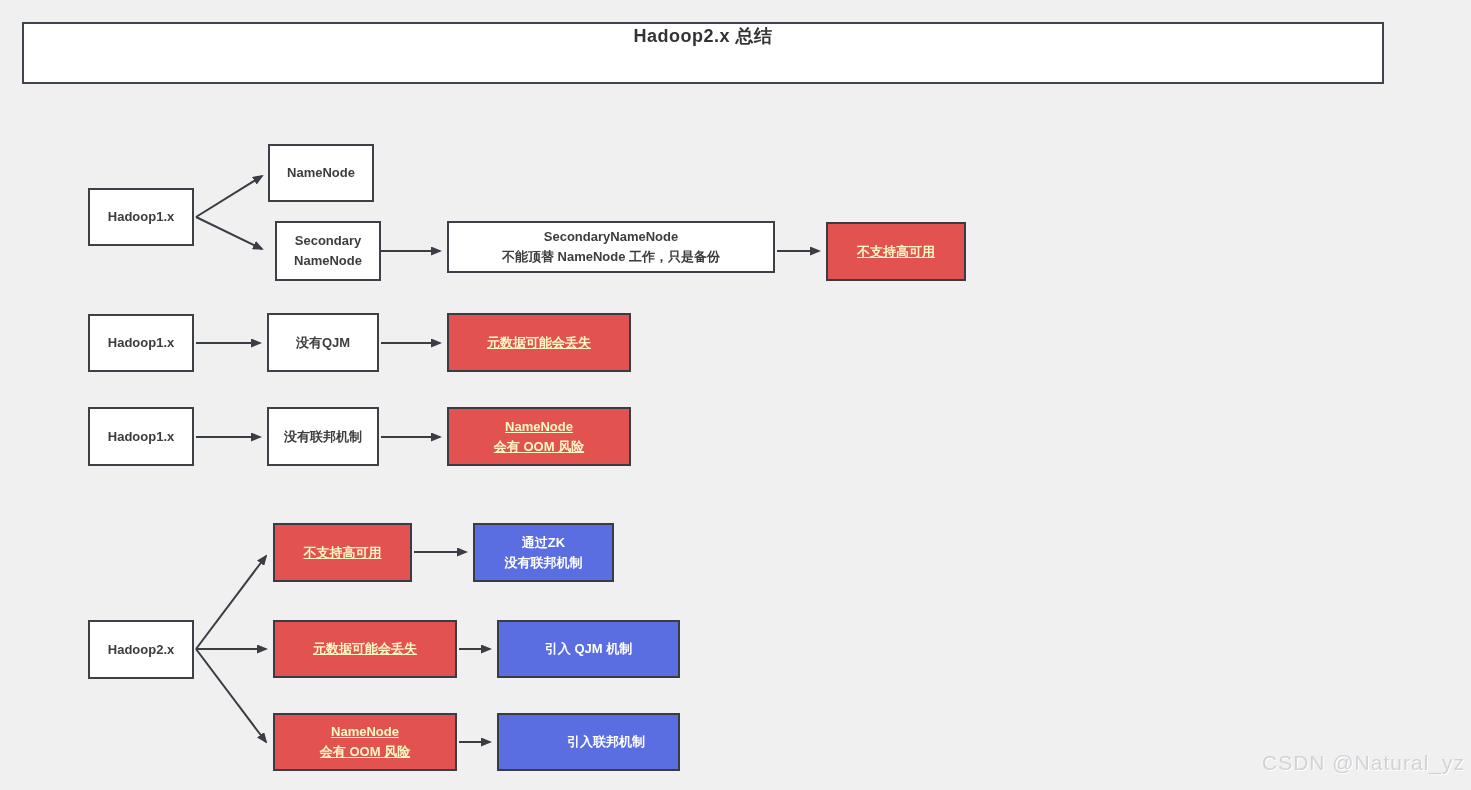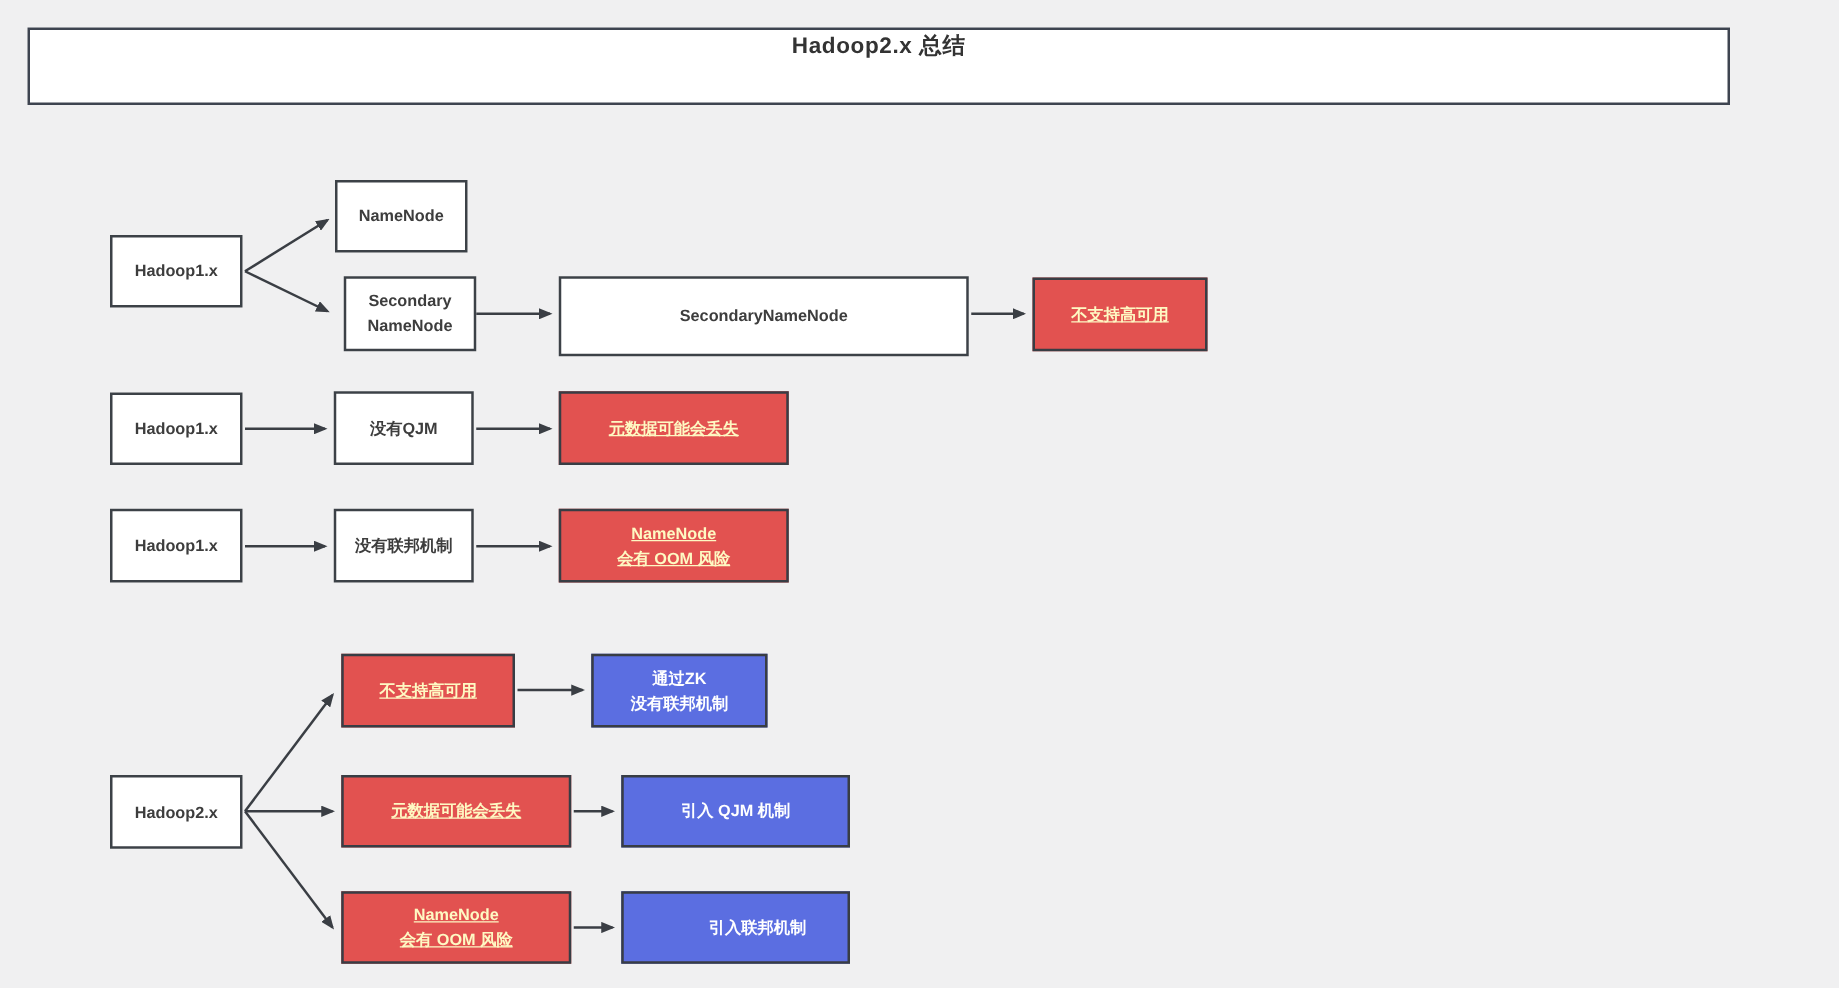--- a/index.html
+++ b/index.html
@@ -80,22 +80,23 @@
       <div class="node white" style="left: 88px; top: 188px; width: 106px; height: 58px;">
         <div class="tline">Hadoop1.x</div>
       </div>
       <div class="node white" style="left: 268px; top: 144px; width: 106px; height: 58px;">
         <div class="tline">NameNode</div>
       </div>
       <div class="node white" style="left: 264px; top: 221px; width: 106px; height: 60px; margin-left: 11px;">
         <div class="tline">Secondary</div>
         <div class="tline">NameNode</div>
       </div>
-      <div class="node white" style="left: 447px; top: 221px; width: 328px; height: 64px;">
+      <div class="node white" style="left: 447px; top: 221px; width: 328px; height: 52px;">
         <div class="tline">SecondaryNameNode</div>
+        <div class="tline">不能顶替 NameNode 工作，只是备份</div>
       </div>
       <div class="node red" style="left: 826px; top: 222px; width: 140px; height: 59px;">
         <div class="tline">不支持高可用</div>
       </div>
       <div class="node white" style="left: 88px; top: 314px; width: 106px; height: 58px;">
         <div class="tline">Hadoop1.x</div>
       </div>
       <div class="node white" style="left: 267px; top: 313px; width: 112px; height: 59px;">
         <div class="tline">没有QJM</div>
       </div>
@@ -130,13 +131,14 @@
       </div>
       <div class="node red" style="left: 273px; top: 713px; width: 184px; height: 58px;">
         <div class="tline">NameNode</div>
         <div class="tline">会有 OOM 风险</div>
       </div>
       <div class="node blue" style="left: 497px; top: 713px; width: 183px; height: 58px; padding-left: 35px;">
         <div class="tline">引入联邦机制</div>
       </div>
     </div>
 
+  <div class="watermark">CSDN @Natural_yz</div>
 </div>
 
 </body></html>

